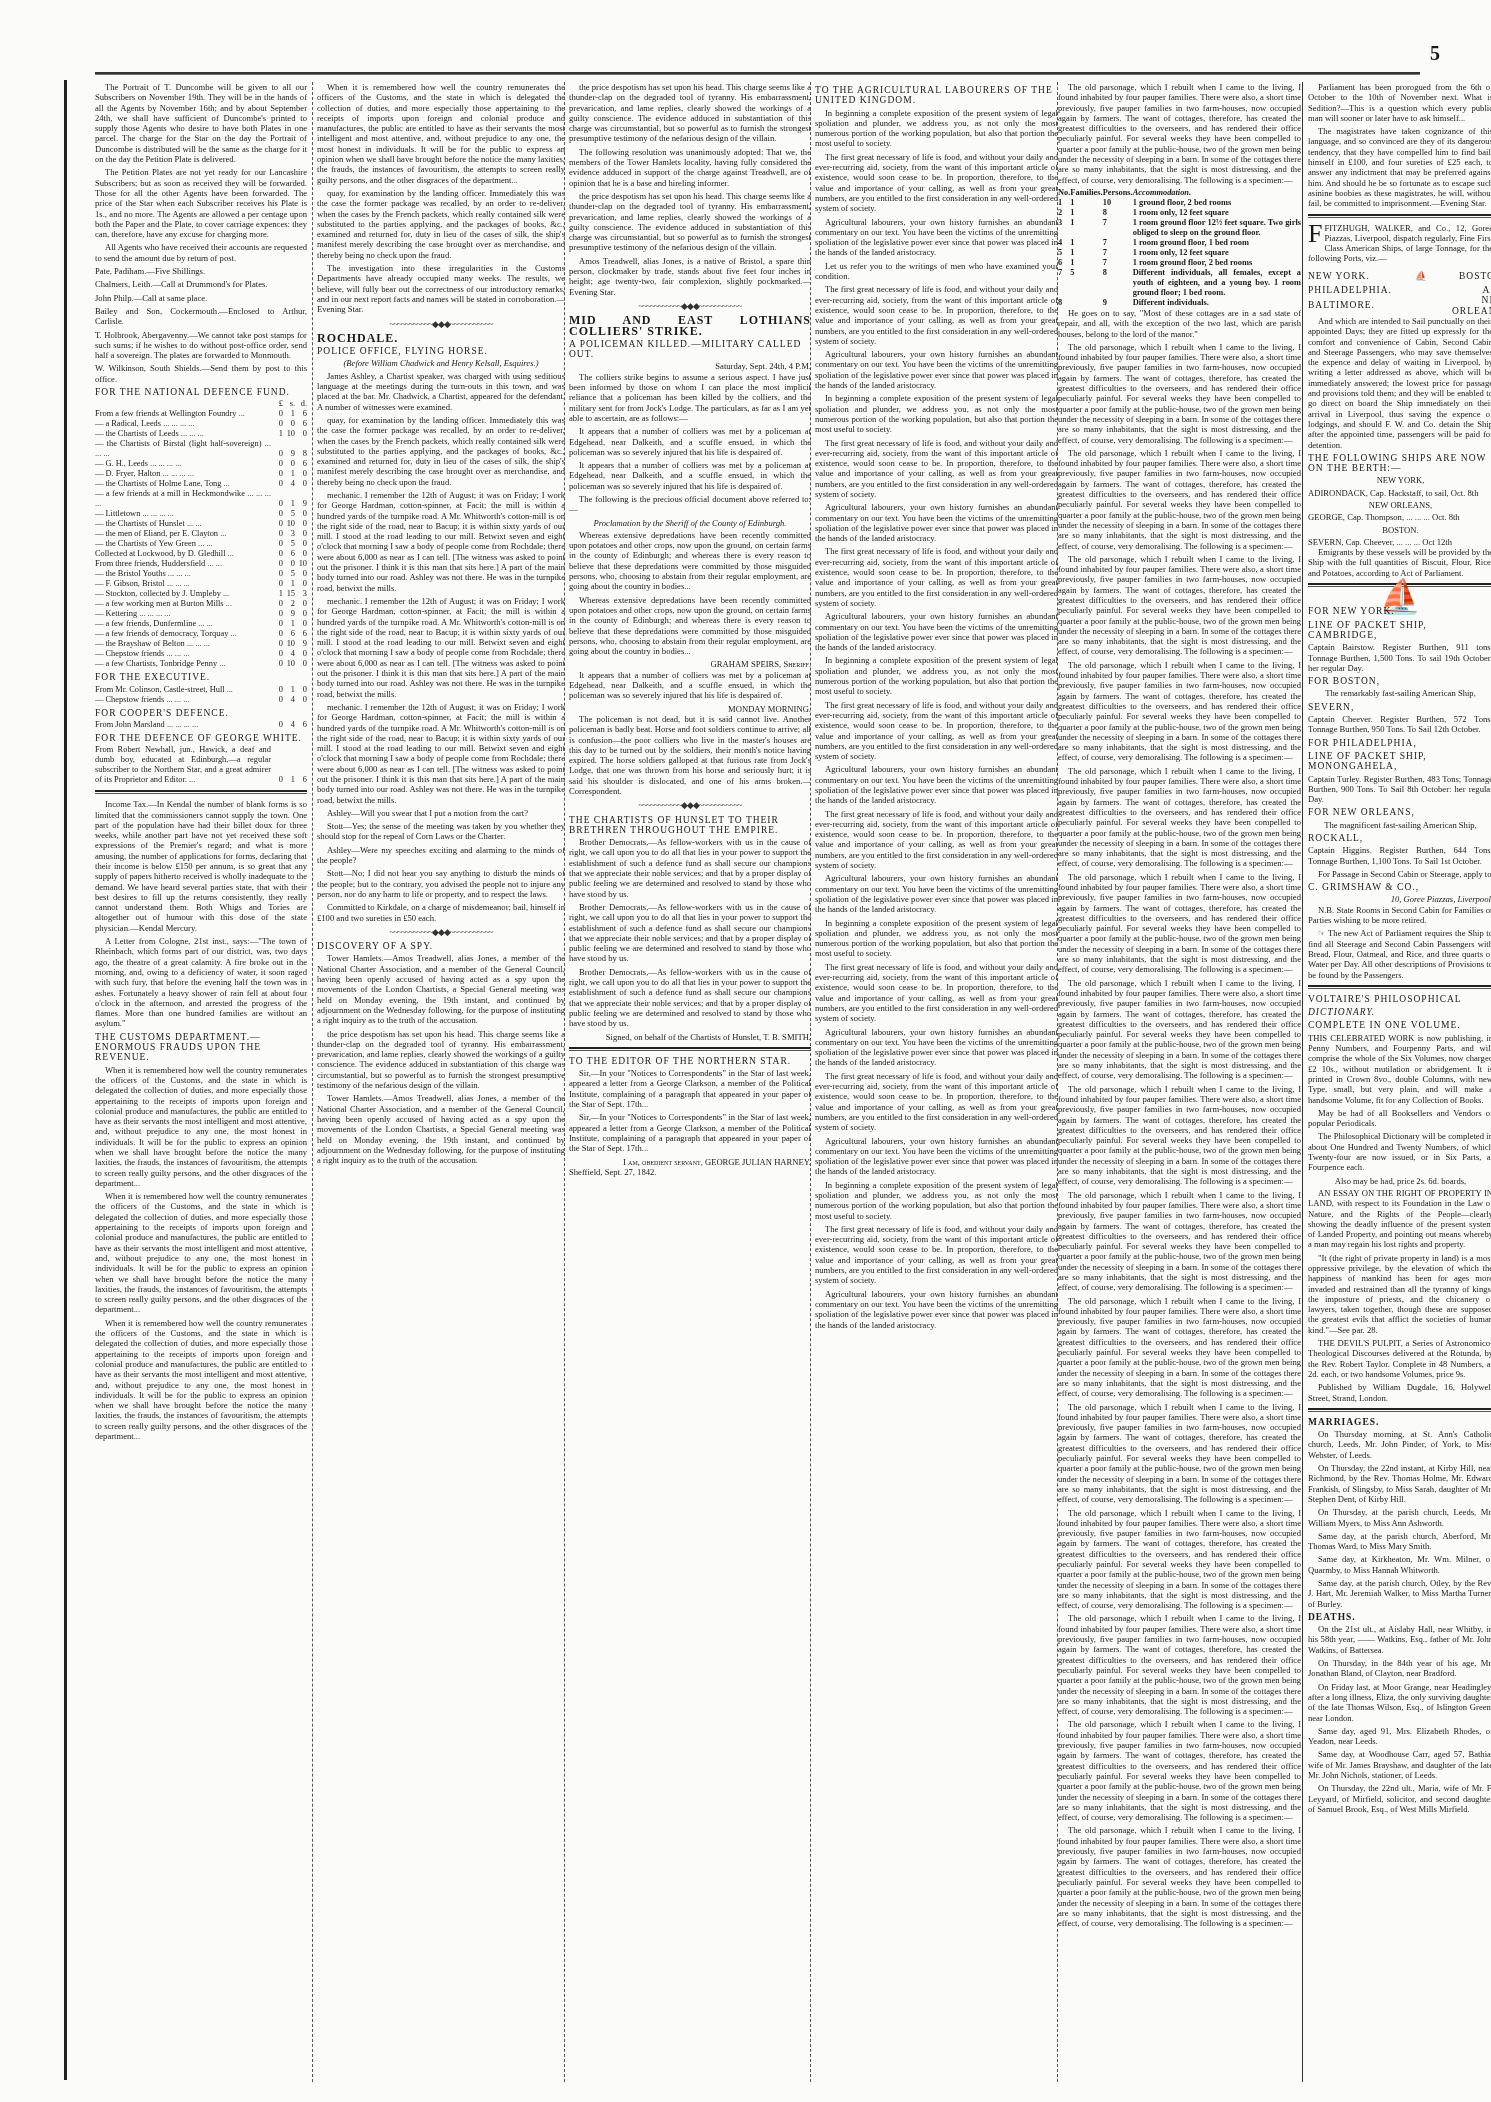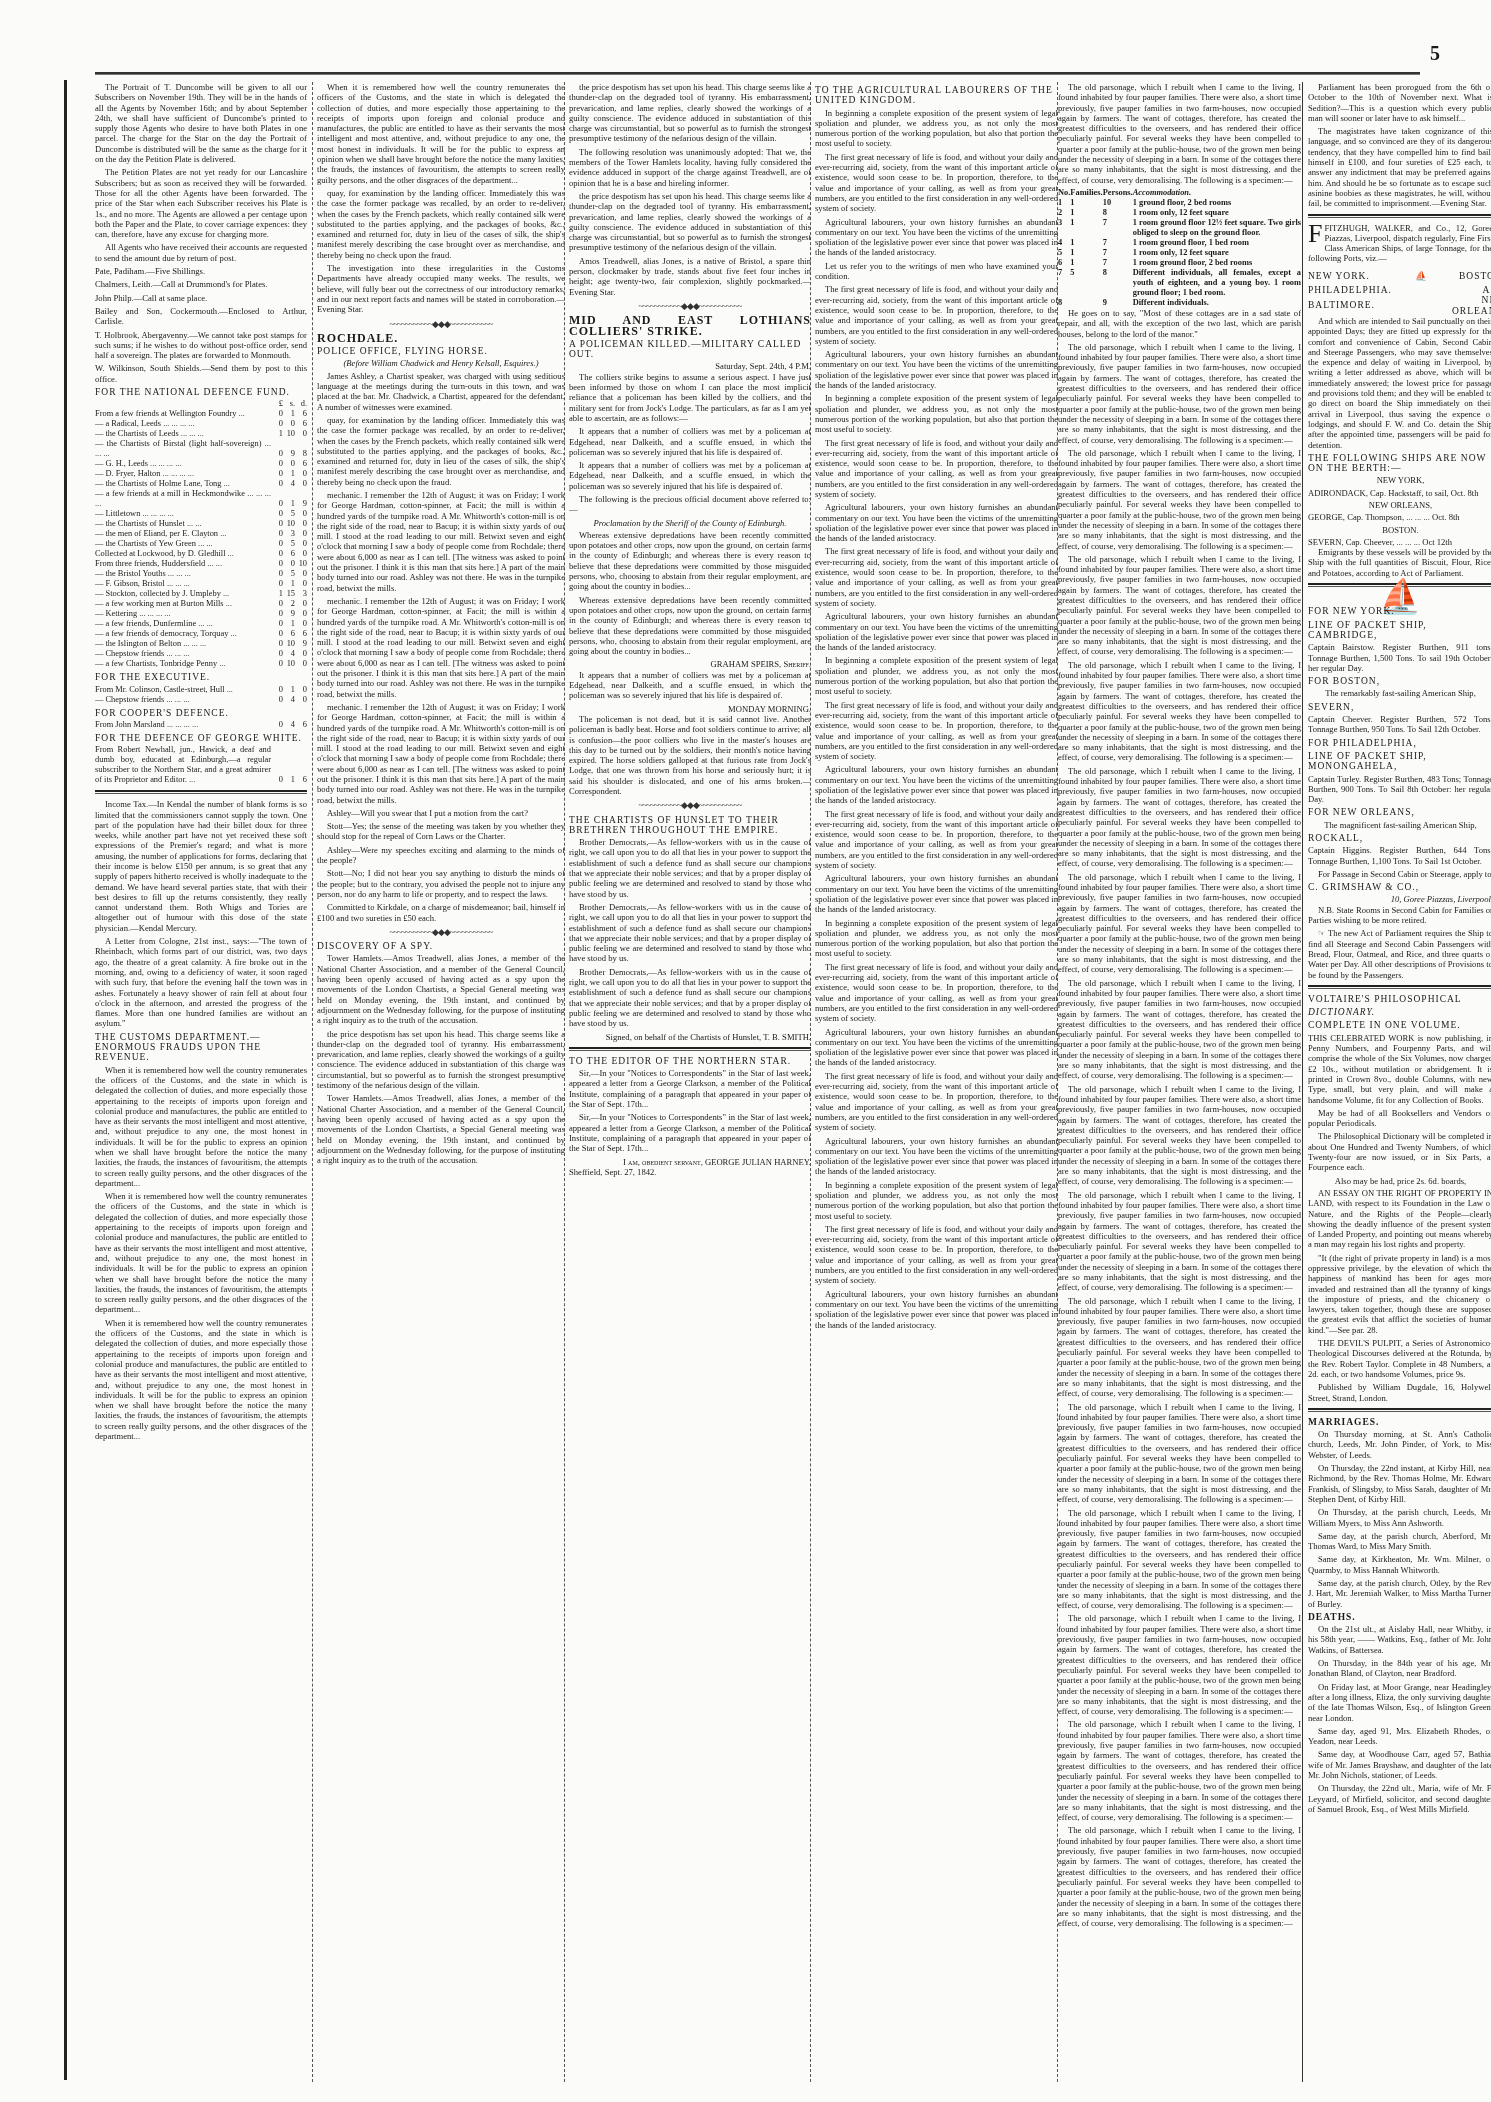--- a/index.html
+++ b/index.html
@@ -190,21 +190,21 @@
           <td class="n">1</td>
           <td class="n">0</td>
         </tr>
         <tr>
           <td>— a few friends of democracy, Torquay ...</td>
           <td class="n">0</td>
           <td class="n">6</td>
           <td class="n">6</td>
         </tr>
         <tr>
-          <td>— the Islington of Belton ... ... ...</td>
+          <td>— the Brayshaw of Belton ... ... ...</td>
           <td class="n">0</td>
           <td class="n">10</td>
           <td class="n">9</td>
         </tr>
         <tr>
           <td>— Chepstow friends ... ... ...</td>
           <td class="n">0</td>
           <td class="n">4</td>
           <td class="n">0</td>
         </tr>

